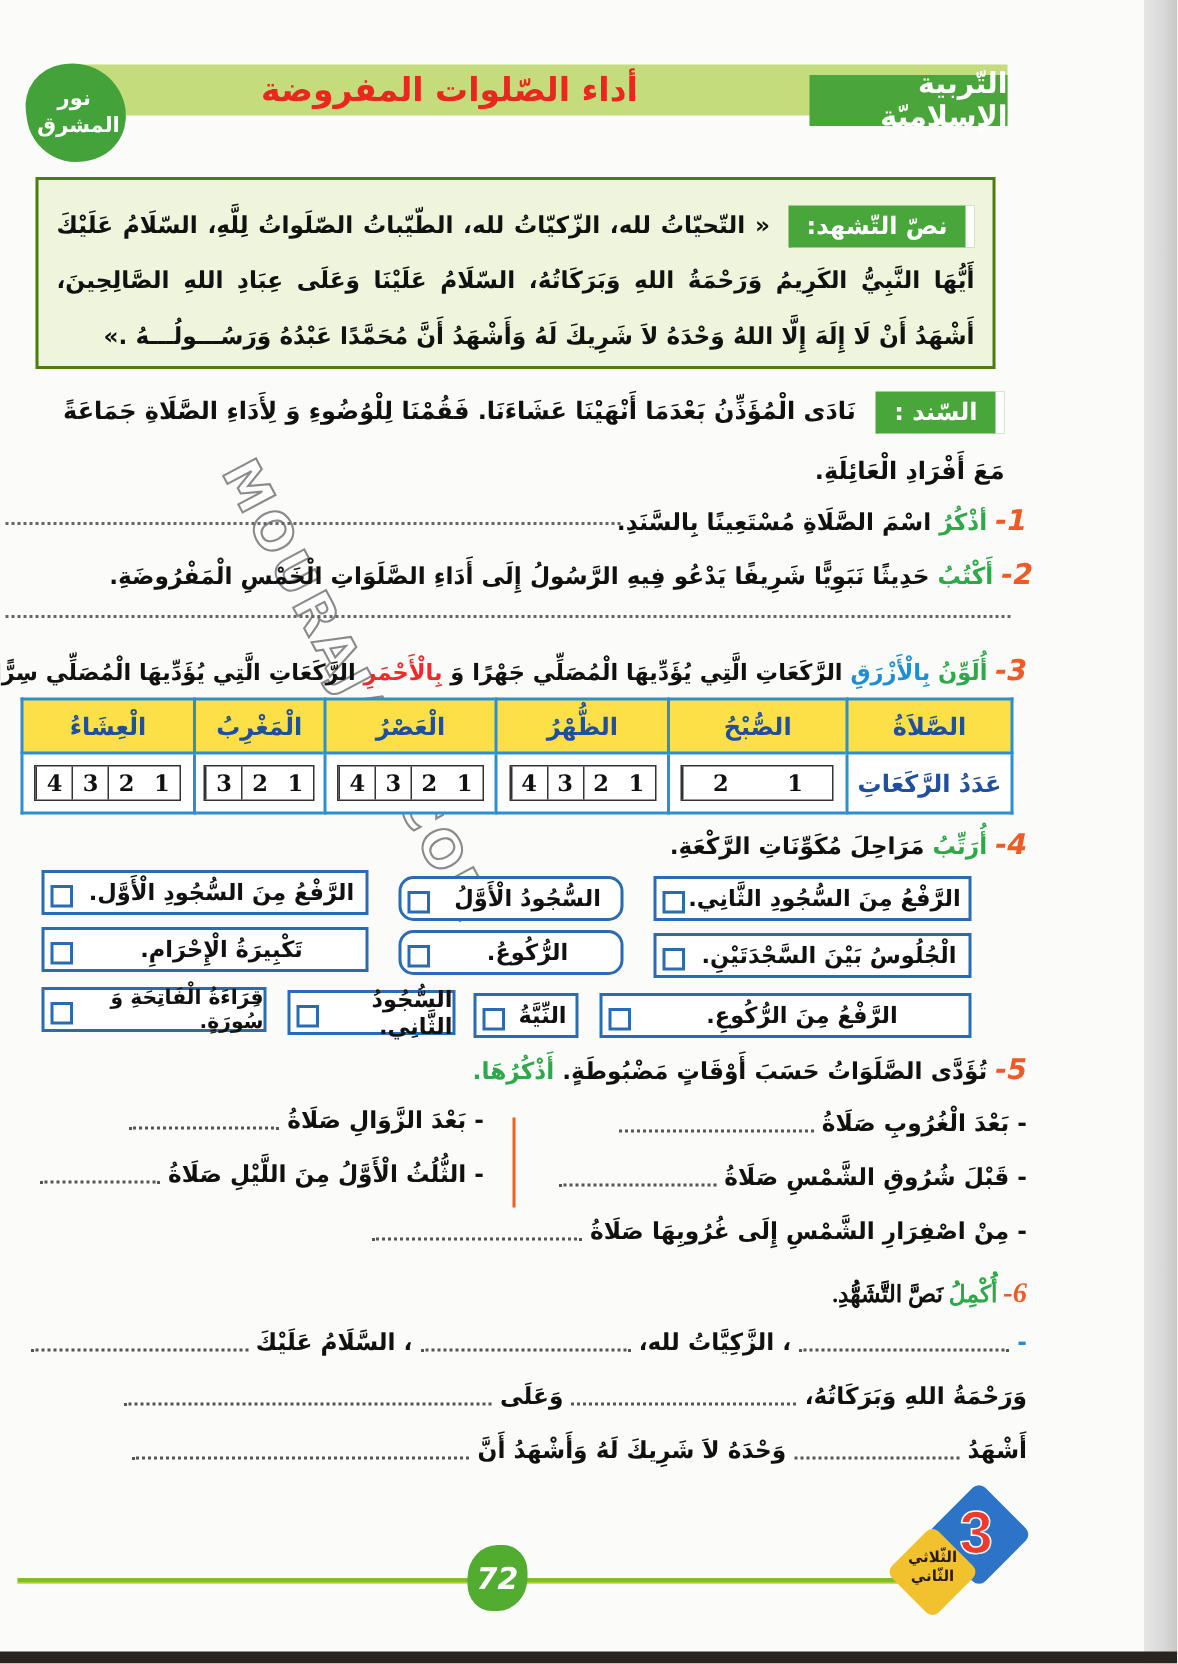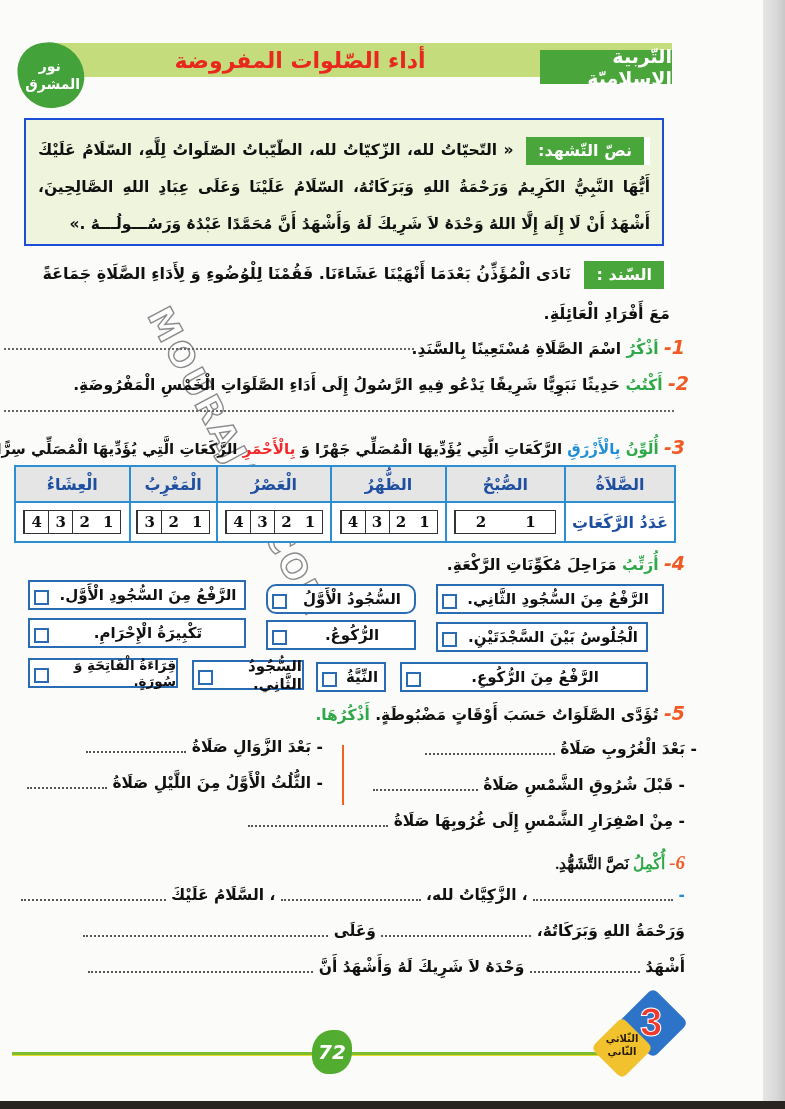--- a/index.html
+++ b/index.html
@@ -10,42 +10,42 @@
   .bottom-dark { position: absolute; left: 0; bottom: 0; width: 785px; height: 8px; background: #2a2420; }
 
   
   .header-bar { position: absolute; left: 52px; top: 43px; width: 620px; height: 34px; background: #c4dc7c; }
   .subject-box { position: absolute; left: 540px; top: 50px; width: 132px; height: 34px; background: #4aa63a; color: #fff; font-weight: bold; font-size: 19px; display: flex; align-items: center; justify-content: center; }
   .lesson-title { position: absolute; left: 160px; top: 45px; width: 280px; height: 30px; color: #e8281e; font-weight: bold; font-size: 22px; display: flex; align-items: center; justify-content: center; }
   .logo { position: absolute; left: 18px; top: 42px; width: 66px; height: 66px; background: #43a33a; border-radius: 44% 56% 48% 52%; color: #fff; font-weight: bold; font-size: 14px; line-height: 18px; display: flex; flex-direction: column; align-items: center; justify-content: center; transform: rotate(-8deg); }
   .logo span { display: block; transform: rotate(8deg); }
 
   
-  .tash-box { position: absolute; left: 24px; top: 118px; width: 640px; height: 128px; border: 2px solid #1d4ed8; background: #eef5dc; padding: 12px 12px 8px 12px; font-size: 15.5px; font-weight: bold; line-height: 37px; text-align: justify; }
+  .tash-box { position: absolute; left: 24px; top: 118px; width: 640px; height: 128px; border: 2px solid #4d7c0f; background: #eef5dc; padding: 12px 12px 8px 12px; font-size: 15.5px; font-weight: bold; line-height: 37px; text-align: justify; }
   .green-tag { display: inline-block; background: #48a63a; color: #fff; font-weight: bold; padding: 0 12px; height: 28px; line-height: 28px; font-size: 16px; vertical-align: middle; margin-left: 6px; border-right: 6px solid #fff; box-shadow: 2px 0 0 #48a63a inset; }
 
   
   .sanad { position: absolute; left: 30px; top: 254px; width: 640px; font-size: 16px; font-weight: bold; line-height: 40px; }
   .sanad .green-tag { margin-left: 8px; }
 
   
   .watermark { position: absolute; left: 150px; top: 345px; font-size: 34px; font-weight: bold; color: #fff; -webkit-text-stroke: 1.4px #777; transform: rotate(62deg); transform-origin: left top; letter-spacing: 3px; opacity: 0.85; white-space: nowrap; left: 175px; top: 300px; }
 
   .q { position: absolute; font-size: 15.5px; font-weight: bold; white-space: nowrap; }
   .qnum { color: #f05a24; font-size: 19px; font-style: italic; }
   .verb-green { color: #2fa84a; }
   .blue-word { color: #1e8fd6; }
   .red-word { color: #ef2a2a; }
   .dots { display: inline-block; border-bottom: 2px dotted #555; height: 10px; vertical-align: middle; }
   .dot-line { position: absolute; border-bottom: 2px dotted #666; height: 2px; }
 
   
   .rak-table { position: absolute; left: 14px; top: 465px; width: 662px; height: 78px; border: 2px solid #2e8fd0; border-collapse: collapse; }
   .rak-table td { border: 2px solid #2e8fd0; text-align: center; vertical-align: middle; }
-  .rak-table tr.head td { background: #e5e5e5; height: 36px; color: #1f4fa0; font-weight: bold; font-size: 16px; }
+  .rak-table tr.head td { background: #fde047; height: 36px; color: #1f4fa0; font-weight: bold; font-size: 16px; }
   .rak-table tr.vals td { background: #fff; height: 40px; }
   .rak-table .label-cell { color: #1f4fa0; font-weight: bold; font-size: 16px; width: 110px; }
   .boxes { display: inline-flex; direction: ltr; border: 1.5px solid #333; height: 24px; }
   .boxes span { display: inline-flex; align-items: center; justify-content: center; width: 24px; border-left: 1.5px solid #333; font-family: "DejaVu Serif", serif; font-weight: bold; font-size: 15px; }
   .boxes span:first-child { border-left: none; }
   .boxes.wide span { width: 50px; }
 
   
   .order-box { position: absolute; height: 30px; border: 2px solid #2a6cb3; background: #fff; display: flex; align-items: center; justify-content: center; font-size: 15px; font-weight: bold; padding-left: 22px; }
   .order-box .chk { position: absolute; left: 4px; bottom: 3px; width: 15px; height: 15px; border: 2px solid #2a6cb3; background: #fff; }
@@ -162,38 +162,38 @@
     </tr>
   </tbody>
     </table>
 
   <div class="q" style="right:100px; top:552px;">
     <span class="qnum">4</span><span class="qnum">-</span>
     <span class="verb-green">أُرَتِّبُ</span>
     <span>مَرَاحِلَ مُكَوِّنَاتِ الرَّكْعَةِ.</span>
   </div>
 
-  <div class="order-box" style="left:436px; top:584px; width:228px;padding-left:16px;">
+  <div class="order-box" style="left:436px; top:584px; width:212px;padding-left:16px;">
     <span>الرَّفْعُ مِنَ السُّجُودِ الثَّانِي.</span>
       <span class="chk"></span>
   </div>
   <div class="order-box" style="left:266px; top:584px; width:150px;border-radius:10px;">
     <span>السُّجُودُ الْأَوَّلُ</span>
       <span class="chk"></span>
   </div>
   <div class="order-box" style="left:28px; top:580px; width:218px;">
     <span>الرَّفْعُ مِنَ السُّجُودِ الْأَوَّل.</span>
       <span class="chk"></span>
   </div>
 
   <div class="order-box" style="left:436px; top:622px; width:212px;">
     <span>الْجُلُوسُ بَيْنَ السَّجْدَتَيْنِ.</span>
       <span class="chk"></span>
   </div>
-  <div class="order-box" style="left:266px; top:620px; width:150px;">
+  <div class="order-box" style="left:266px; top:620px; width:150px;border-radius:10px;">
     <span>الرُّكُوعُ.</span>
       <span class="chk"></span>
   </div>
   <div class="order-box" style="left:28px; top:618px; width:218px;">
     <span>تَكْبِيرَةُ الْإِحْرَامِ.</span>
       <span class="chk"></span>
   </div>
 
   <div class="order-box" style="left:400px; top:662px; width:248px;">
     <span>الرَّفْعُ مِنَ الرُّكُوعِ.</span>
@@ -211,21 +211,21 @@
     <span>قِرَاءَةُ الْفَاتِحَةِ وَ سُورَةٍ.</span>
       <span class="chk"></span>
   </div>
 
   <div class="q" style="right:100px; top:702px;">
     <span class="qnum">5</span><span class="qnum">-</span>
     <span>تُؤَدَّى الصَّلَوَاتُ حَسَبَ أَوْقَاتٍ مَضْبُوطَةٍ.</span>
     <span class="verb-green">أَذْكُرُهَا.</span>
   </div>
 
-  <div class="q" style="right:88px; top:740px;">
+  <div class="q" style="right:100px; top:740px;">
     <span>- بَعْدَ الْغُرُوبِ صَلَاةُ</span> <span class="dots" style="width:130px;"></span>
   </div>
   <div class="q" style="right:100px; top:812px;">
     <span>- مِنْ اصْفِرَارِ الشَّمْسِ إِلَى غُرُوبِهَا صَلَاةُ</span> <span class="dots" style="width:140px;"></span>
   </div>
   <div class="q" style="right:100px; top:776px;">
     <span>- قَبْلَ شُرُوقِ الشَّمْسِ صَلَاةُ</span> <span class="dots" style="width:105px;"></span>
   </div>
 
   <div class="orange-divider"></div>

